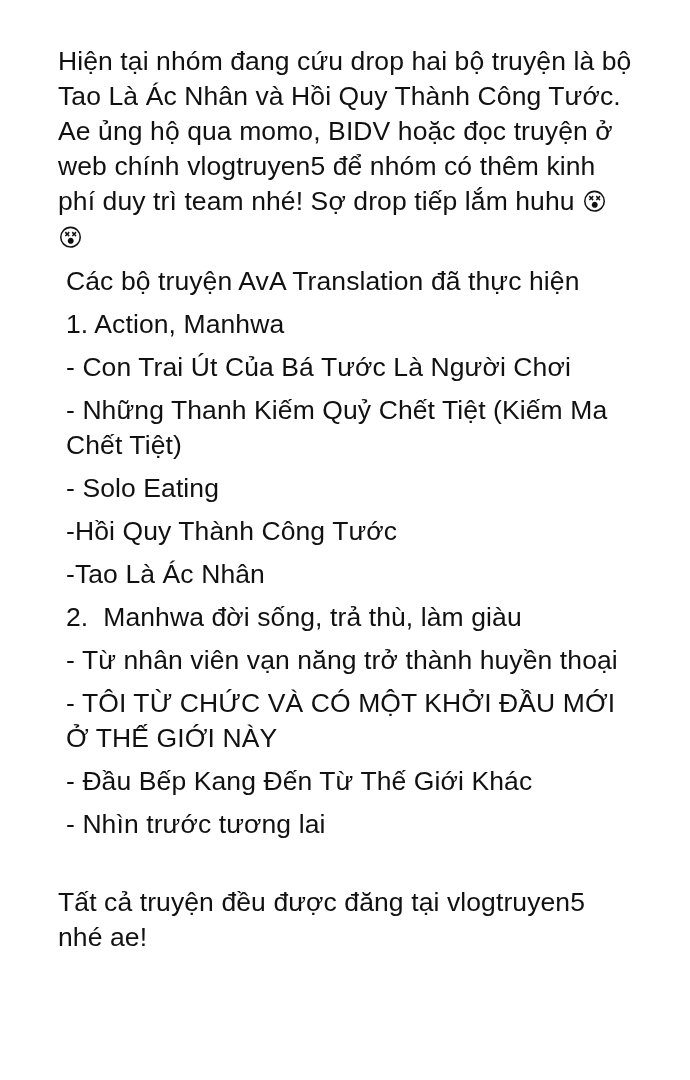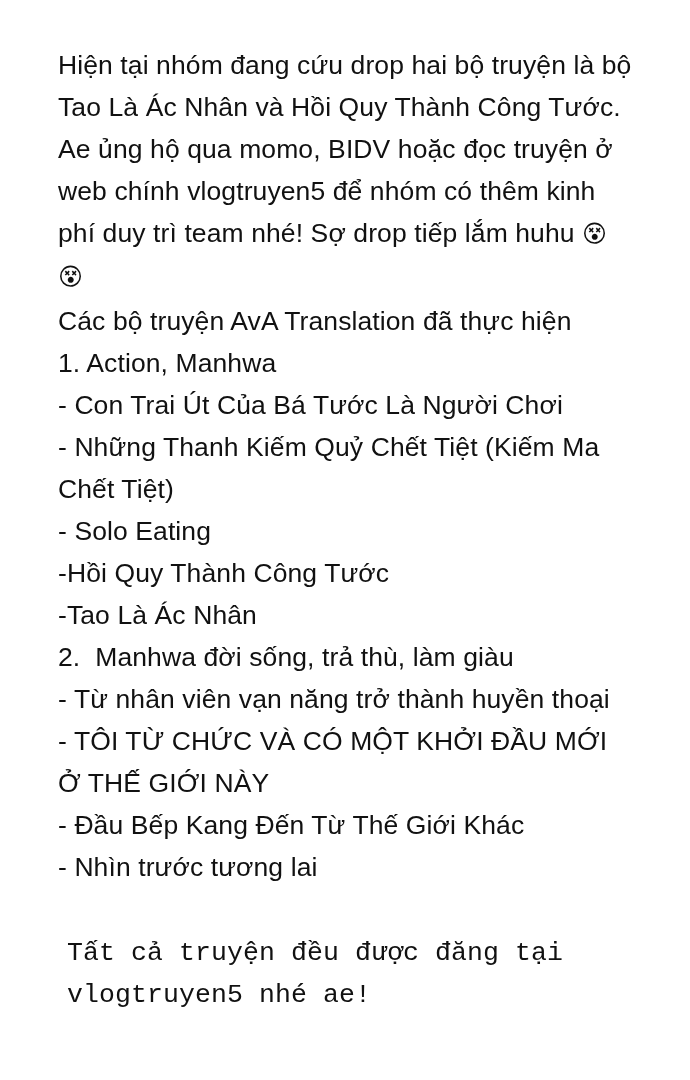--- a/index.html
+++ b/index.html
@@ -16,46 +16,45 @@
   }
   .page {
     width: 690px;
     height: 1080px;
     box-sizing: border-box;
     padding: 44px 56px 0 58px;
     background: #ffffff;
   }
   .block {
     font-size: 26.5px;
-    line-height: 42px;
+    line-height: 35px;
     letter-spacing: 0.1px;
     color: #111111;
   }
   .para {
     margin: 0;
     text-align: left;
   }
   .intro {
     margin: 0 0 2px 0;
   }
   .line {
-    margin: 0;
+    margin: 8px;
     white-space: pre-wrap;
   }
   .emoji {
     font-family: "DejaVu Sans", sans-serif;
     font-size: 24px;
     letter-spacing: 2px;
   }
   .gap {
     height: 35px;
   }
   .tail {
-    margin: 9px;
-    font-family: Liberation Mono, monospace;
+    margin: 0;
   }
 </style>
 </head>
 <body>
 
 <div class="page">
   <div class="block">
 
     <p class="para intro"><span>Hiện tại nhóm đang cứu drop hai bộ truyện là bộ Tao Là Ác Nhân và Hồi Quy Thành Công Tước. Ae ủng hộ qua momo, BIDV hoặc đọc truyện ở web chính vlogtruyen5 để nhóm có thêm kinh phí duy trì team nhé! Sợ drop tiếp lắm huhu</span> <span class="emoji">😵😵</span></p>
 

